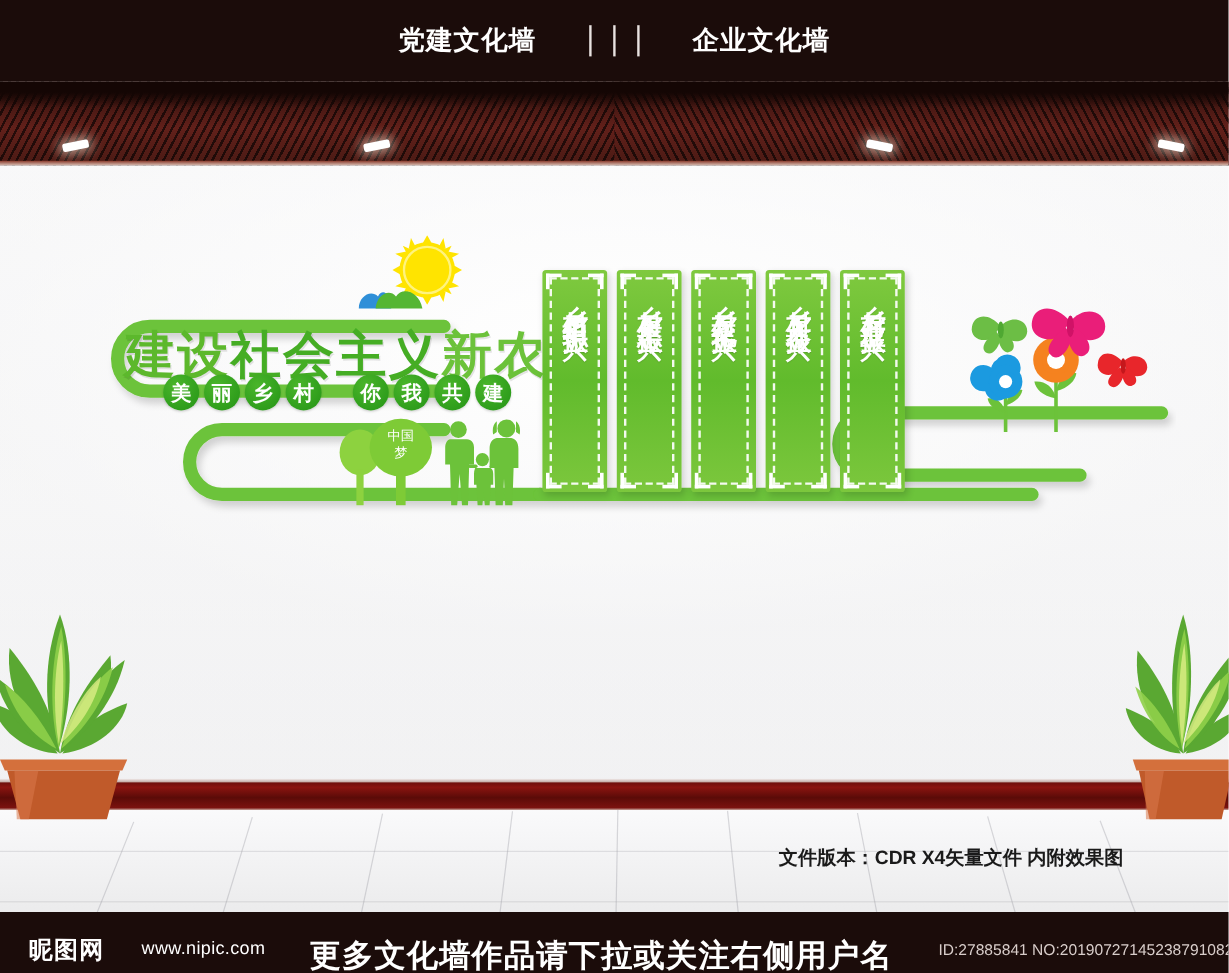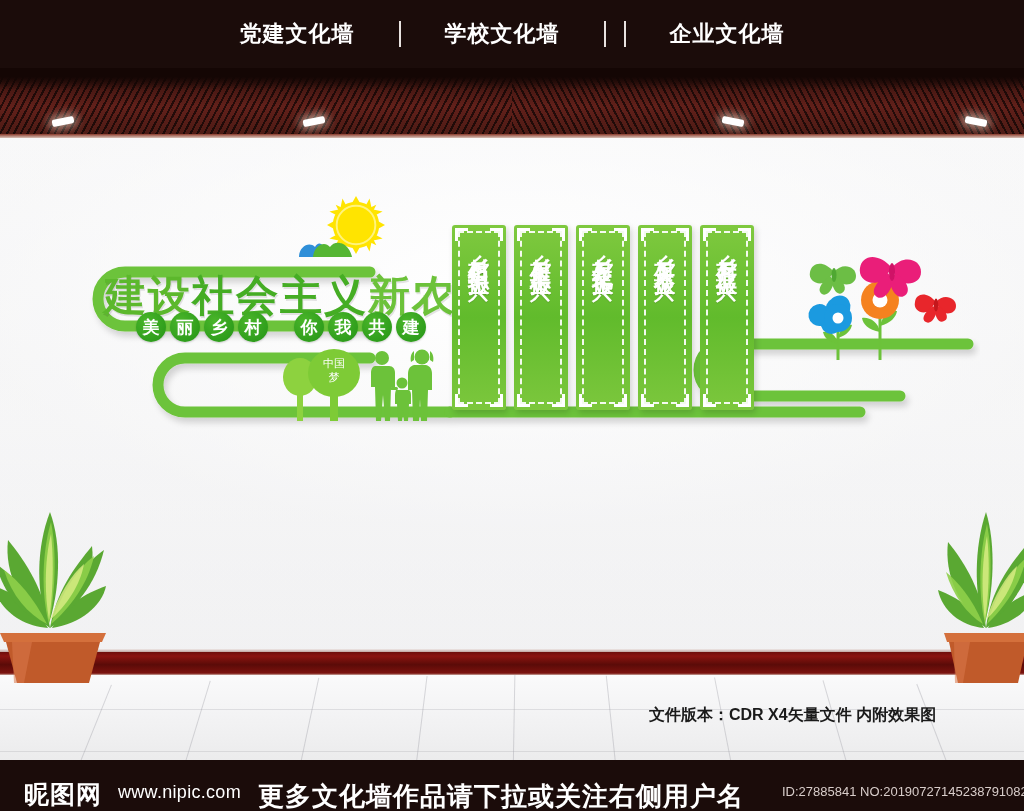--- a/index.html
+++ b/index.html
@@ -165,26 +165,26 @@
     margin-left:21px;
   }
 
   
   .bottombar{
     position:absolute; left:0; top:760px; width:1024px; height:51px;
     background:#1b0c0a;
   }
   .wm-cn{
     position:absolute; left:24px; top:778px;
-    font-size:25px; font-weight:bold; color:#fff; letter-spacing:1px;
+    font-size:20px; font-weight:bold; color:#fff; letter-spacing:1px;
     font-family:"Liberation Serif","DejaVu Serif",serif;
   }
   .wm-url{
     position:absolute; left:118px; top:782px;
-    font-size:18px; color:#fff; letter-spacing:.3px;
+    font-size:15px; color:#fff; letter-spacing:.3px;
     font-family:"Liberation Sans","DejaVu Sans",sans-serif;
   }
   .promo{
     position:absolute; left:258px; top:779px;
     font-size:26px; font-weight:bold; color:#fff; letter-spacing:1px;
     white-space:nowrap;
     font-family:"Liberation Sans","DejaVu Sans",sans-serif;
   }
   .idtext{
     position:absolute; left:782px; top:784px;
@@ -194,21 +194,20 @@
 </style>
 </head>
 <body>
 
 <div id="page">
 
   <div class="topnav">
     <div class="topnav-inner">
       <div class="nav-item">党建文化墙</div>
       <div class="nav-sep"></div>
-      <div class="nav-item">学校文化墙</div>
       <div class="nav-sep"></div>
       <div class="nav-sep"></div>
       <div class="nav-item">企业文化墙</div>
     </div>
   </div>
 
   <div class="ceiling">
     <div class="ceiling-mirror"></div>
     <div class="ceiling-shade"></div>
     <div class="ceil-light" style="left:52px; top:50px;"></div>

